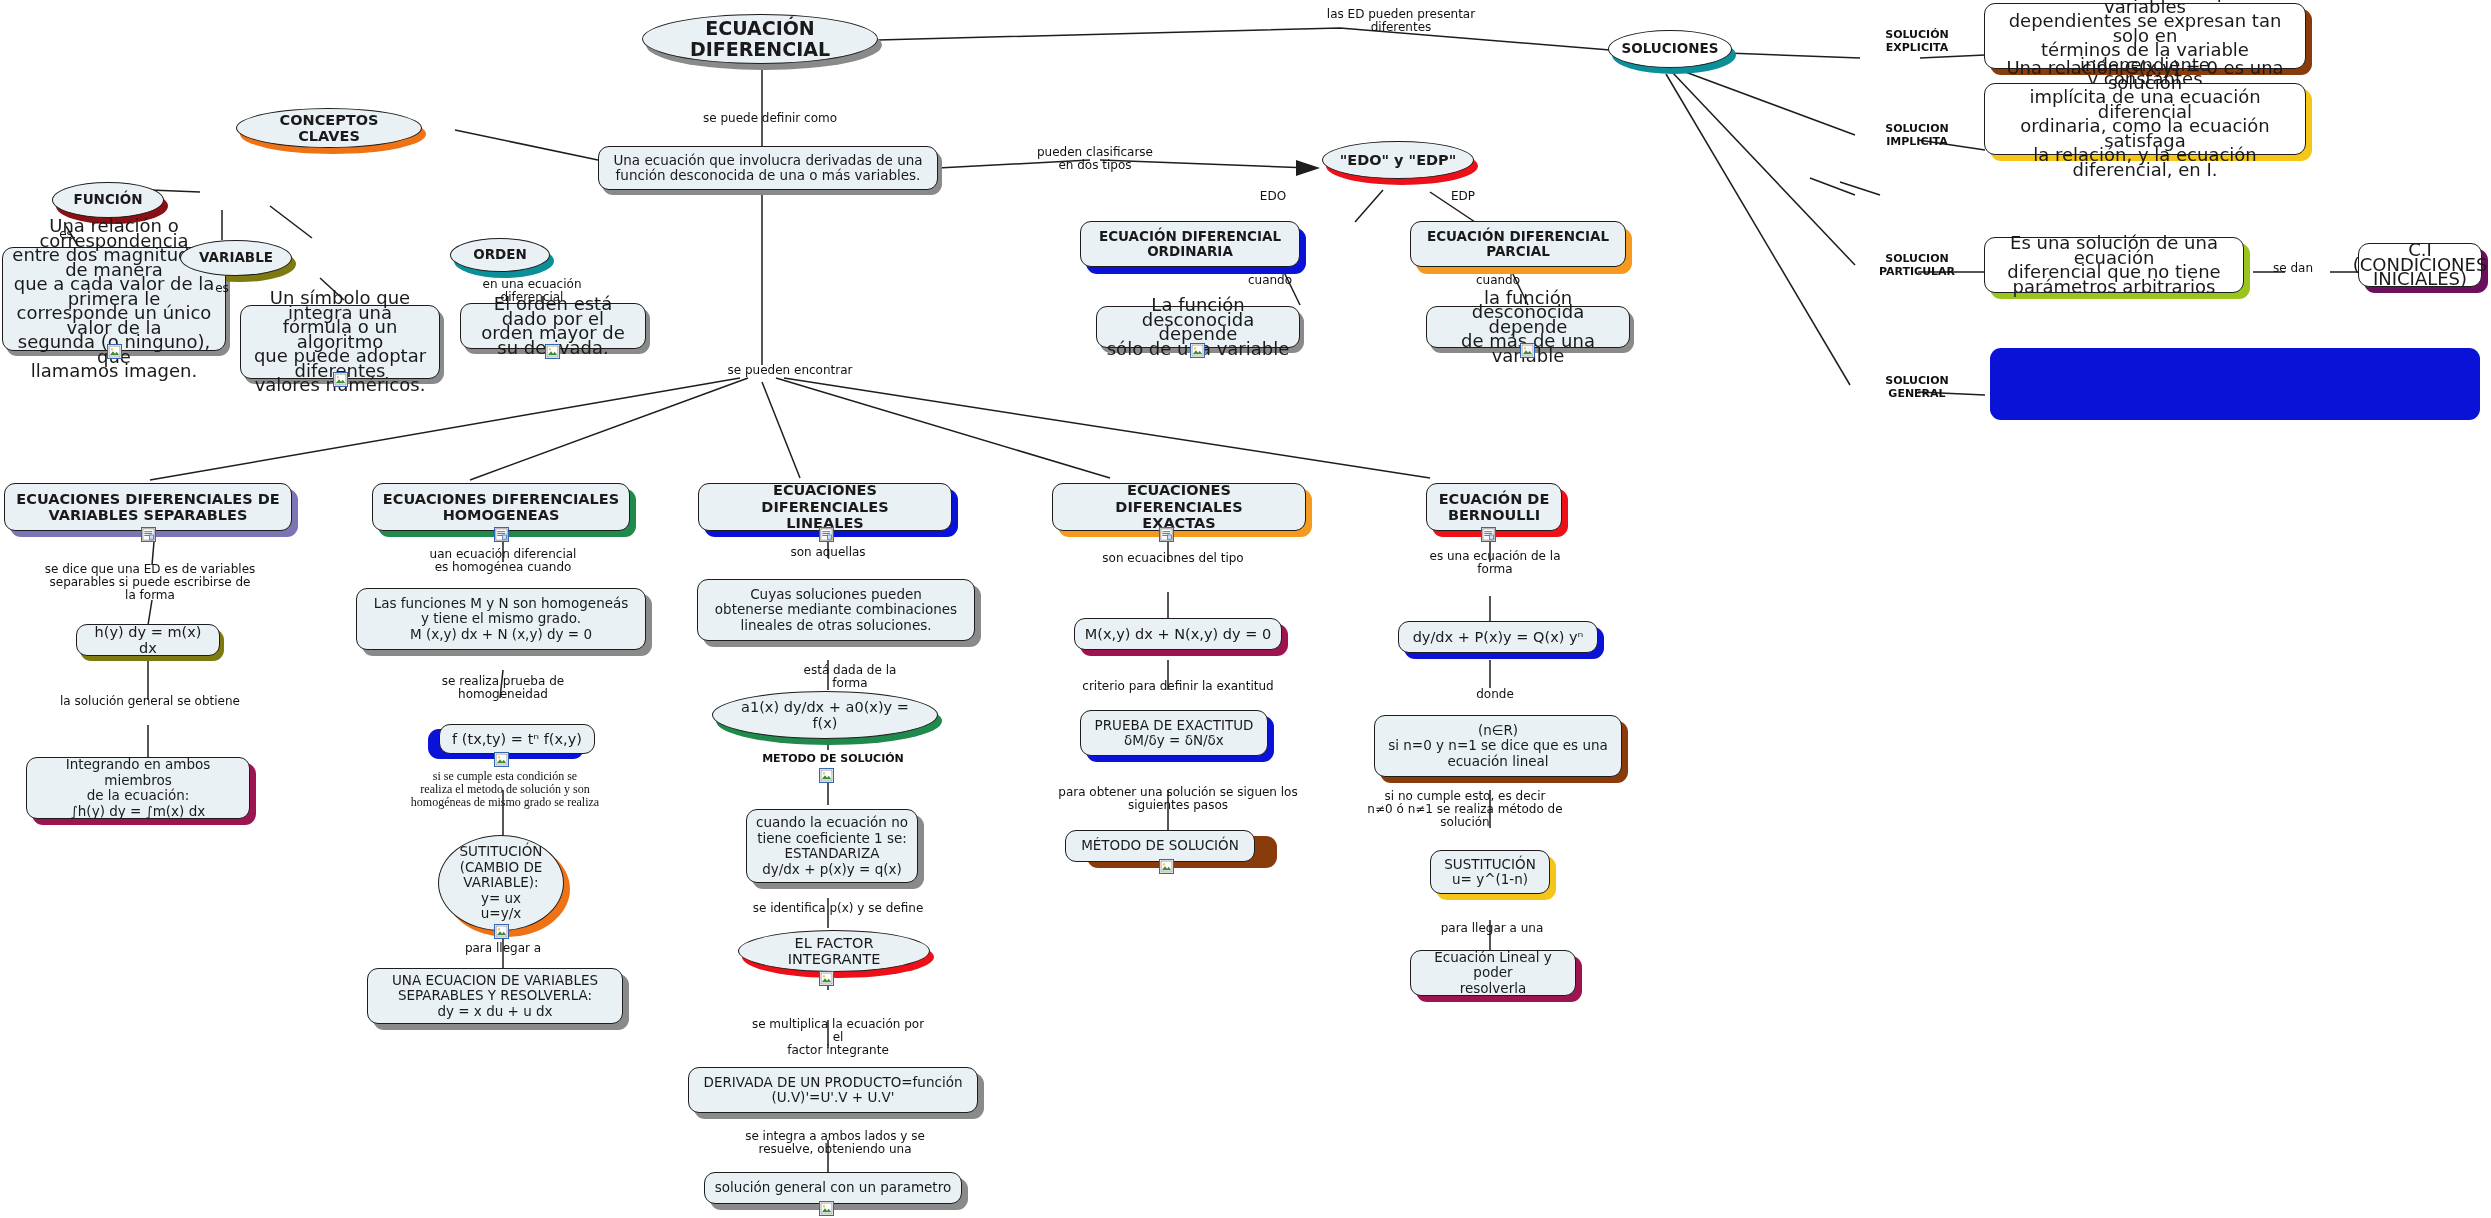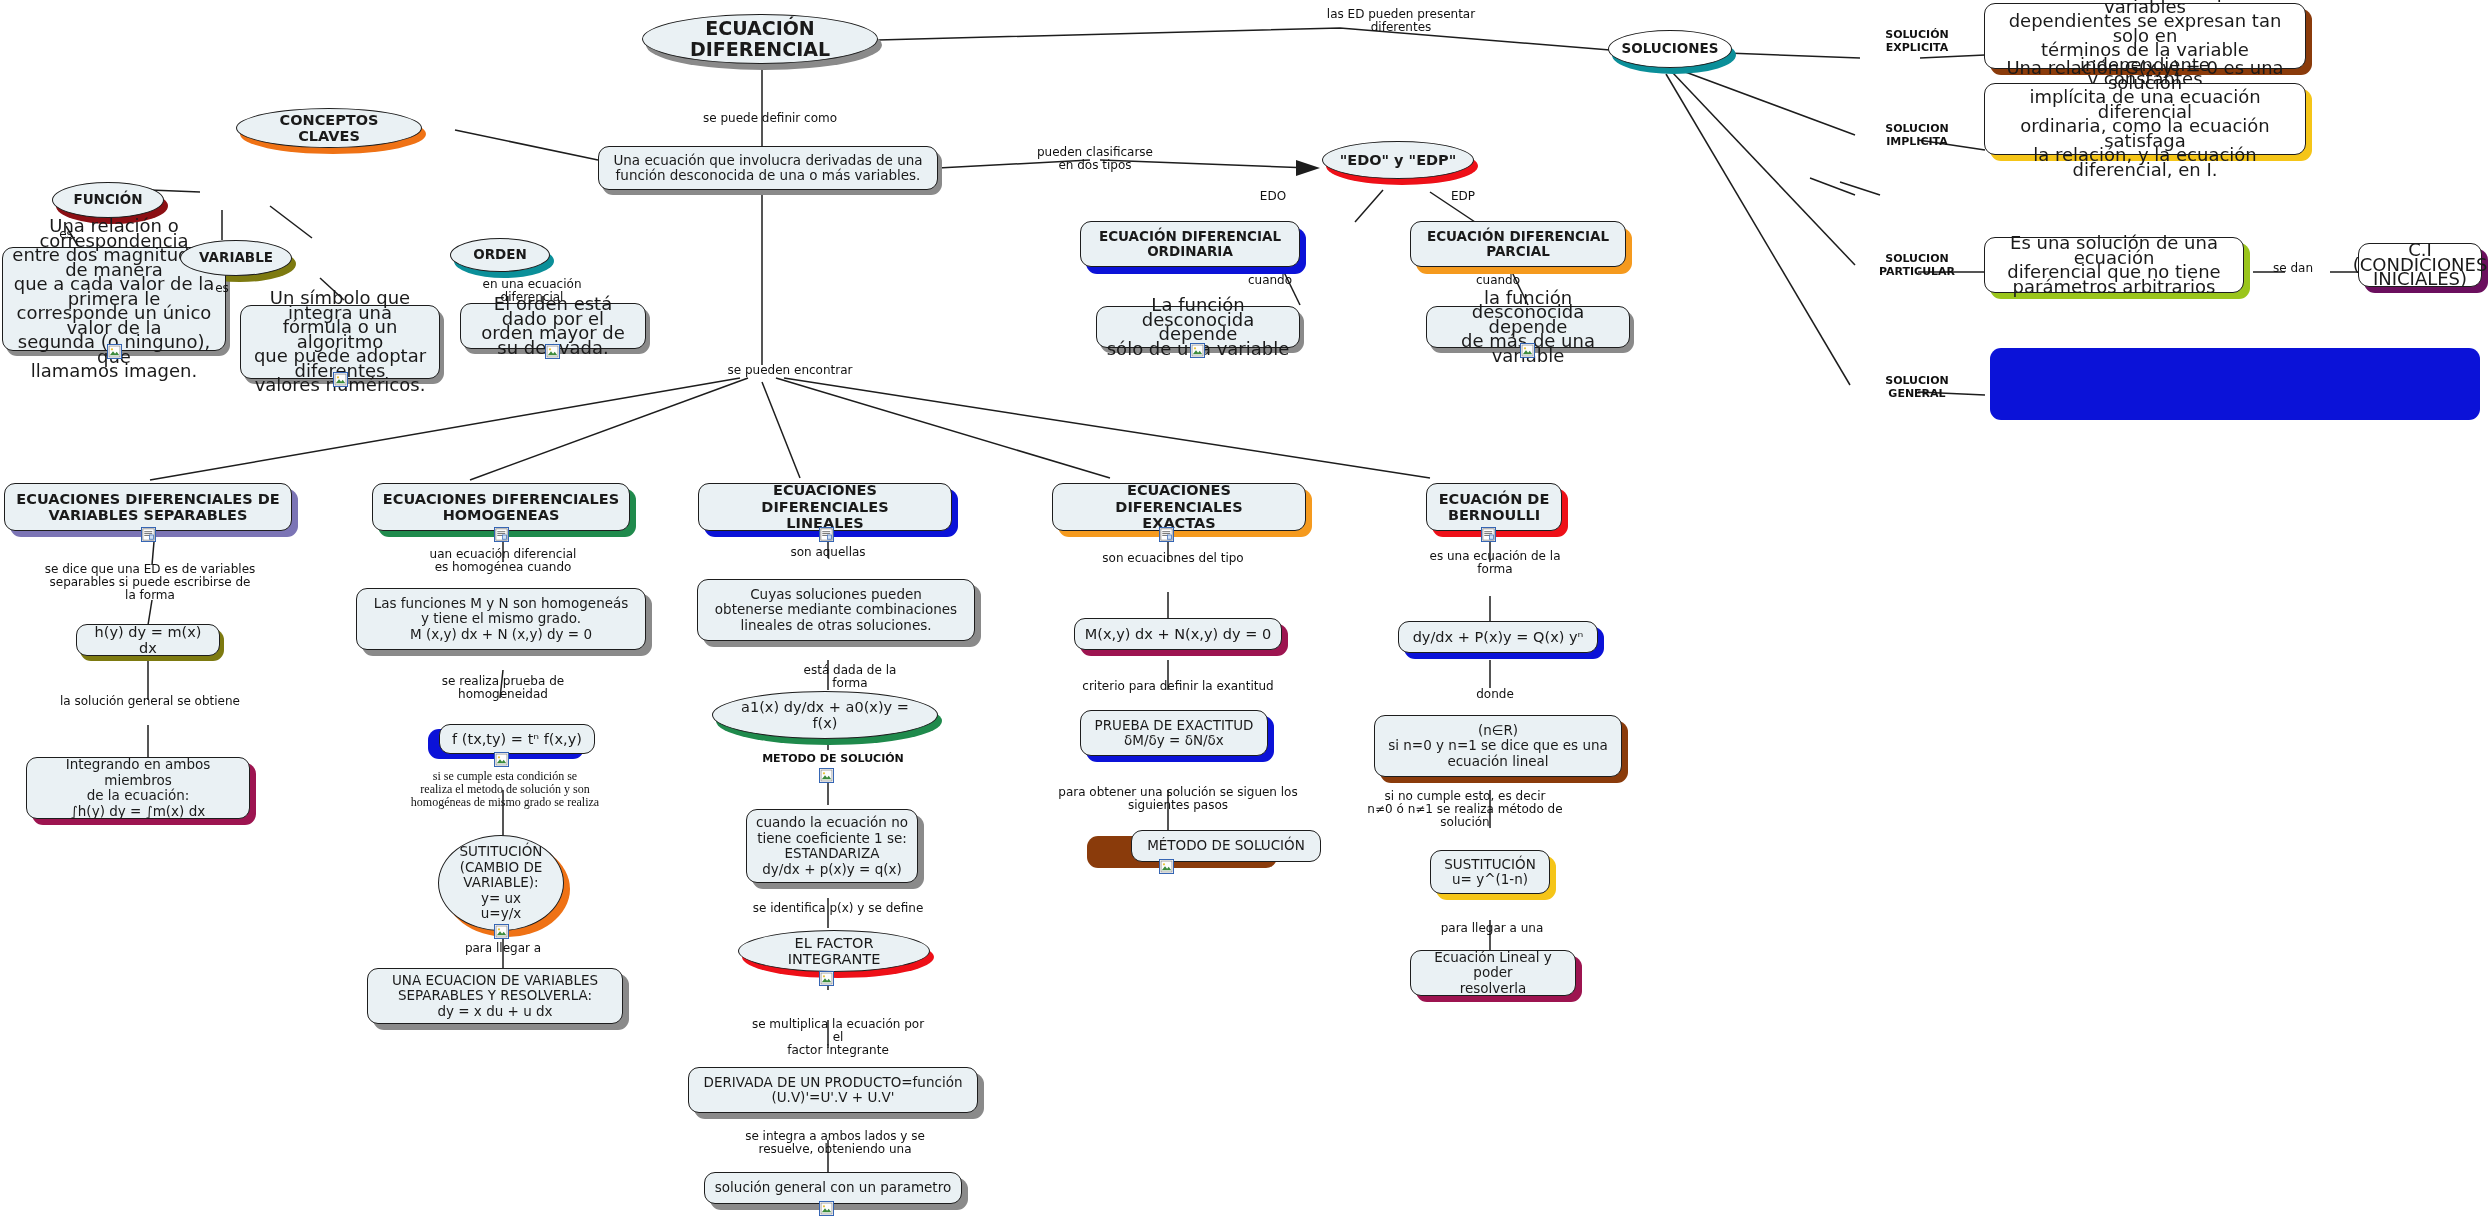--- a/index.html
+++ b/index.html
@@ -485,21 +485,21 @@
   </div>
   <div class="lbl" style="left:1078px;top:680px;width:200px;">criterio para definir la exantitud</div>
   <div class="sh b" style="left:1086px;top:716px;width:188px;height:46px;background:#0b12d8;"></div>
   <div class="node box t13" style="left:1080px;top:710px;width:188px;height:46px;white-space:pre-line;">
     <span>PRUEBA DE EXACTITUD
 δM/δy = δN/δx</span>
   </div>
   <div class="lbl" style="left:1058px;top:786px;width:240px;">para obtener una solución se siguen los
 siguientes pasos</div>
   <div class="sh b" style="left:1087px;top:836px;width:190px;height:32px;background:#8a3b0b;"></div>
-  <div class="node box t13" style="left:1131px;top:830px;width:190px;height:32px;">
+  <div class="node box t13" style="left:1065px;top:830px;width:190px;height:32px;">
     <span>MÉTODO DE SOLUCIÓN</span>
   </div>
   <svg class="icoabs" style="left:1159px;top:859px;" viewBox="0 0 16 16">
     <rect x="0.5" y="0.5" width="15" height="15" fill="#f7f7f7" stroke="#2a5db0"></rect>
     <rect x="2.2" y="2.2" width="11.6" height="11.6" fill="#fdfdfd" stroke="#888" stroke-width="0.7"></rect>
     <circle cx="5.3" cy="5.6" r="1.2" fill="#e8c33a"></circle>
     <path d="M3 12 L6.4 7.6 L8.6 10.3 L10.4 8.3 L13 12 Z" fill="#3d8b3d"></path>
   </svg>
 
   <div class="sh b" style="left:1432px;top:489px;width:136px;height:48px;background:#ee1018;"></div>

